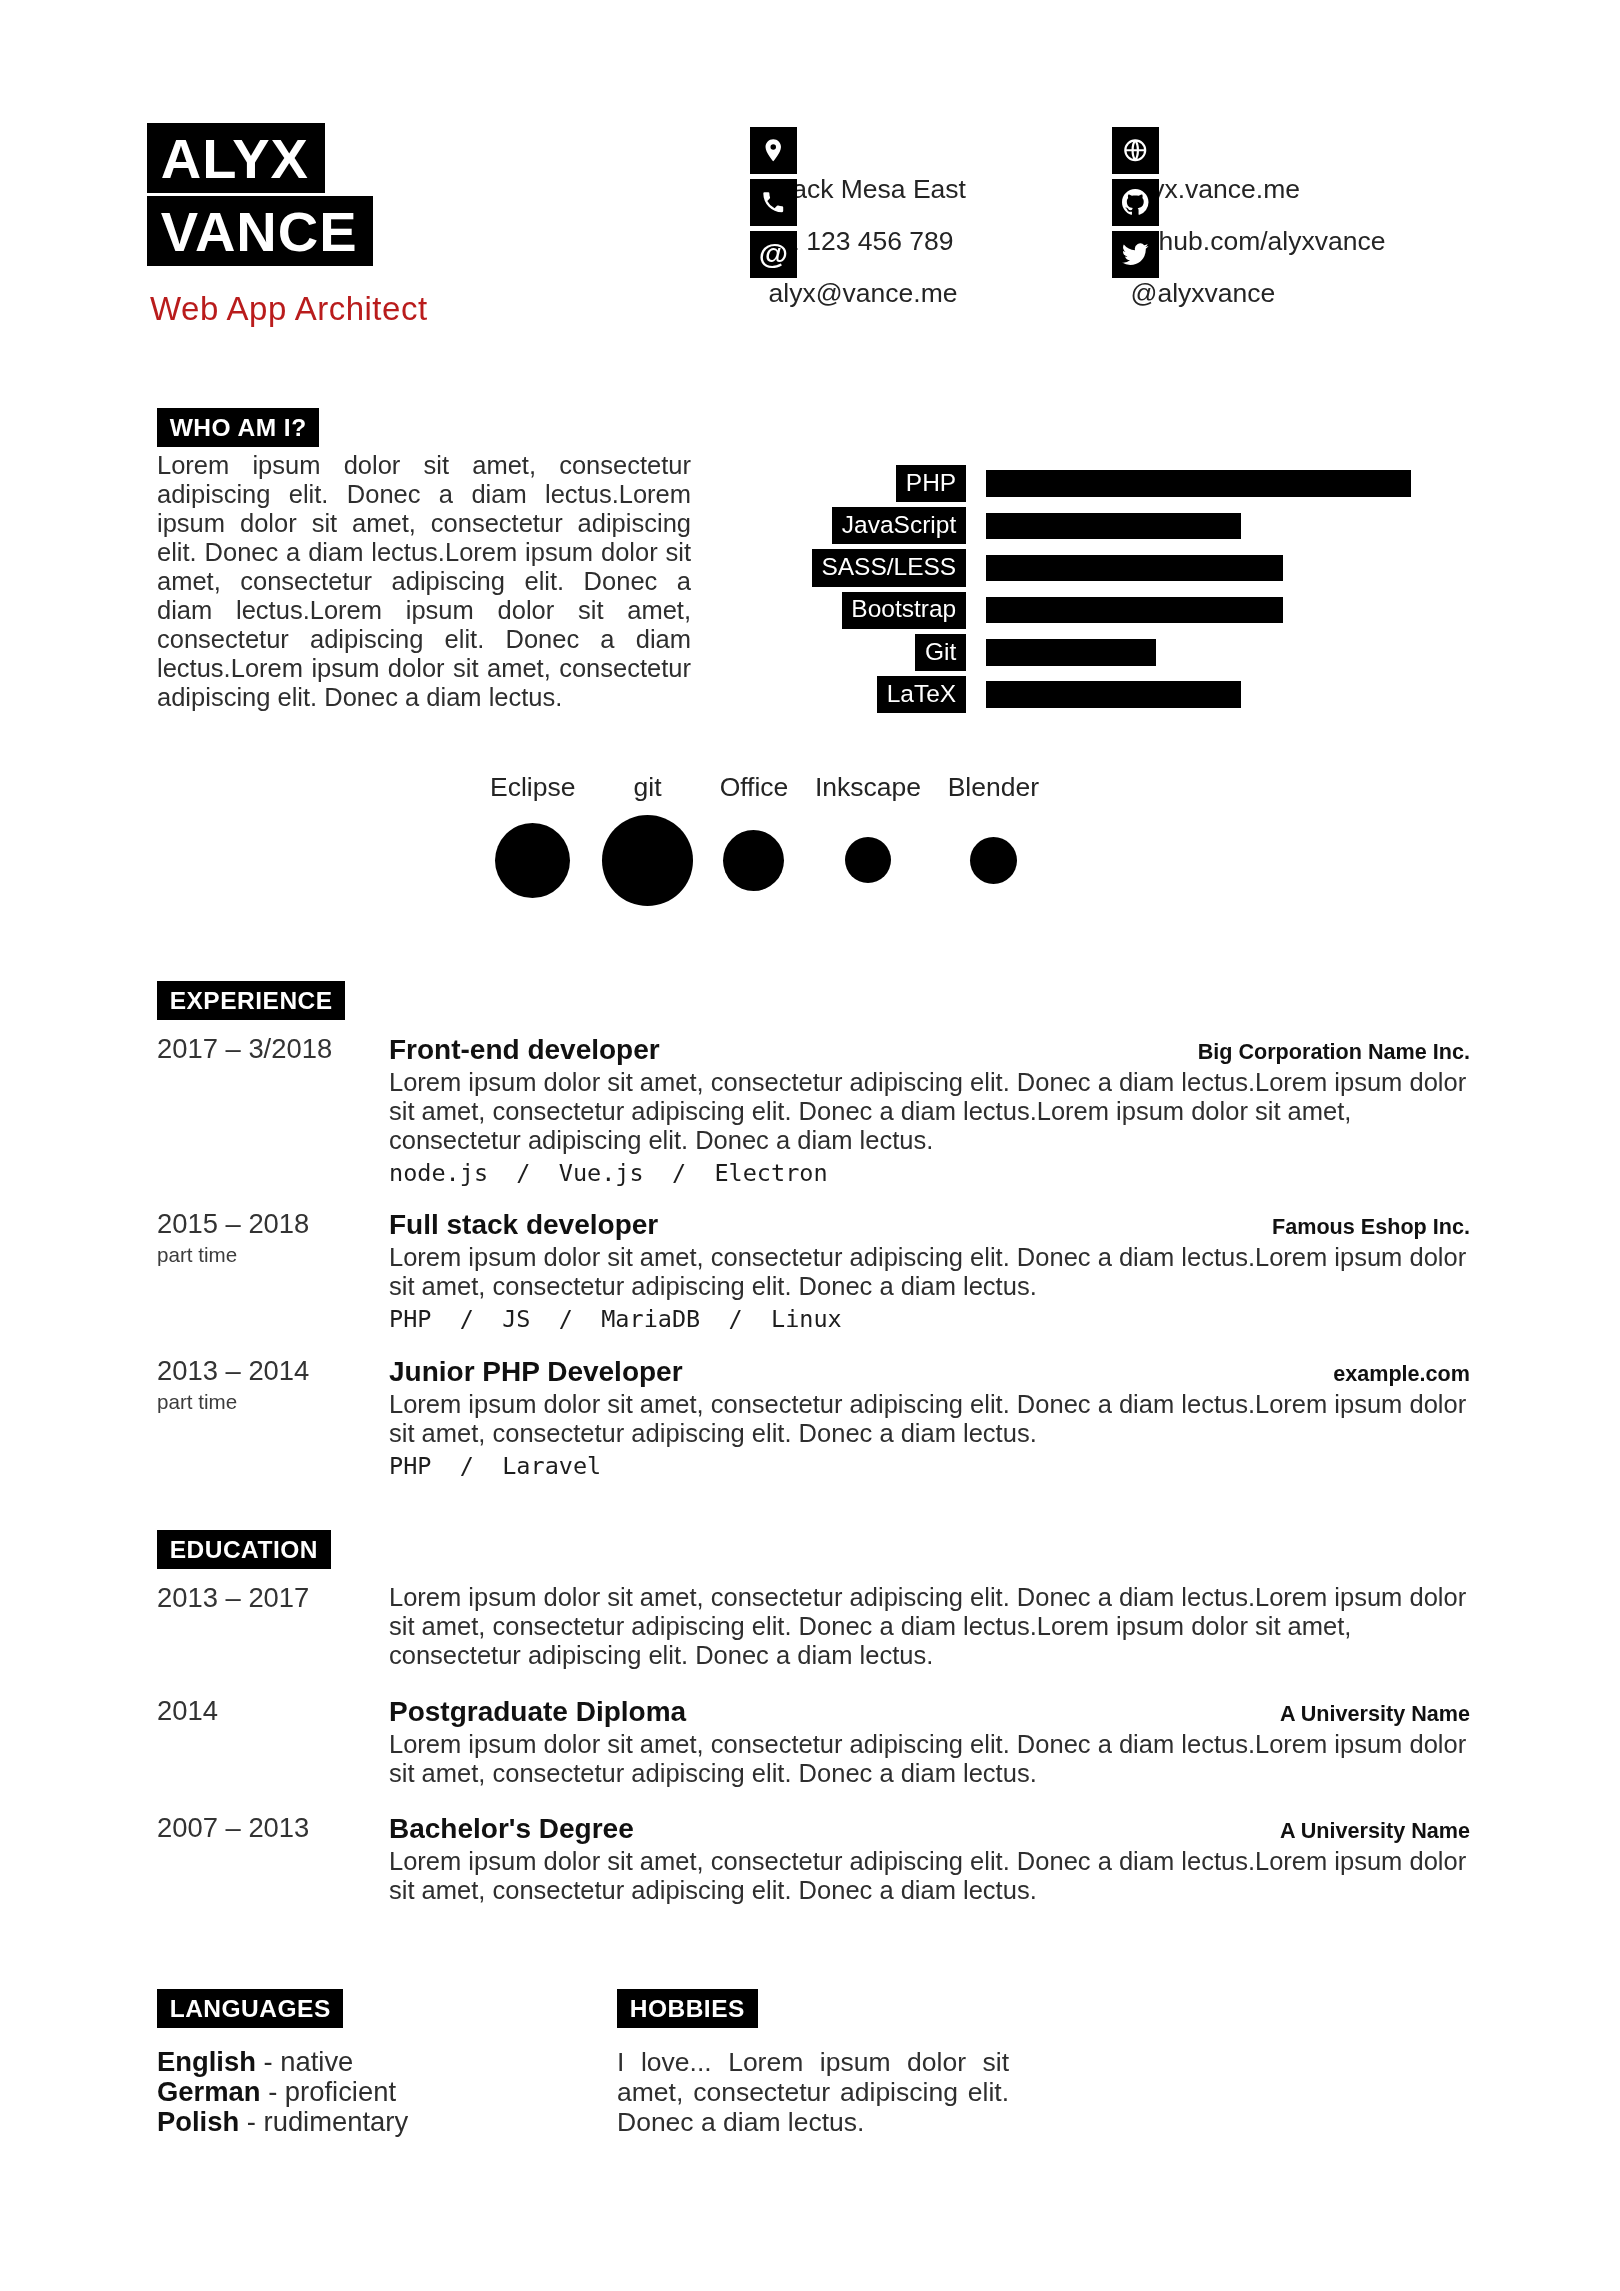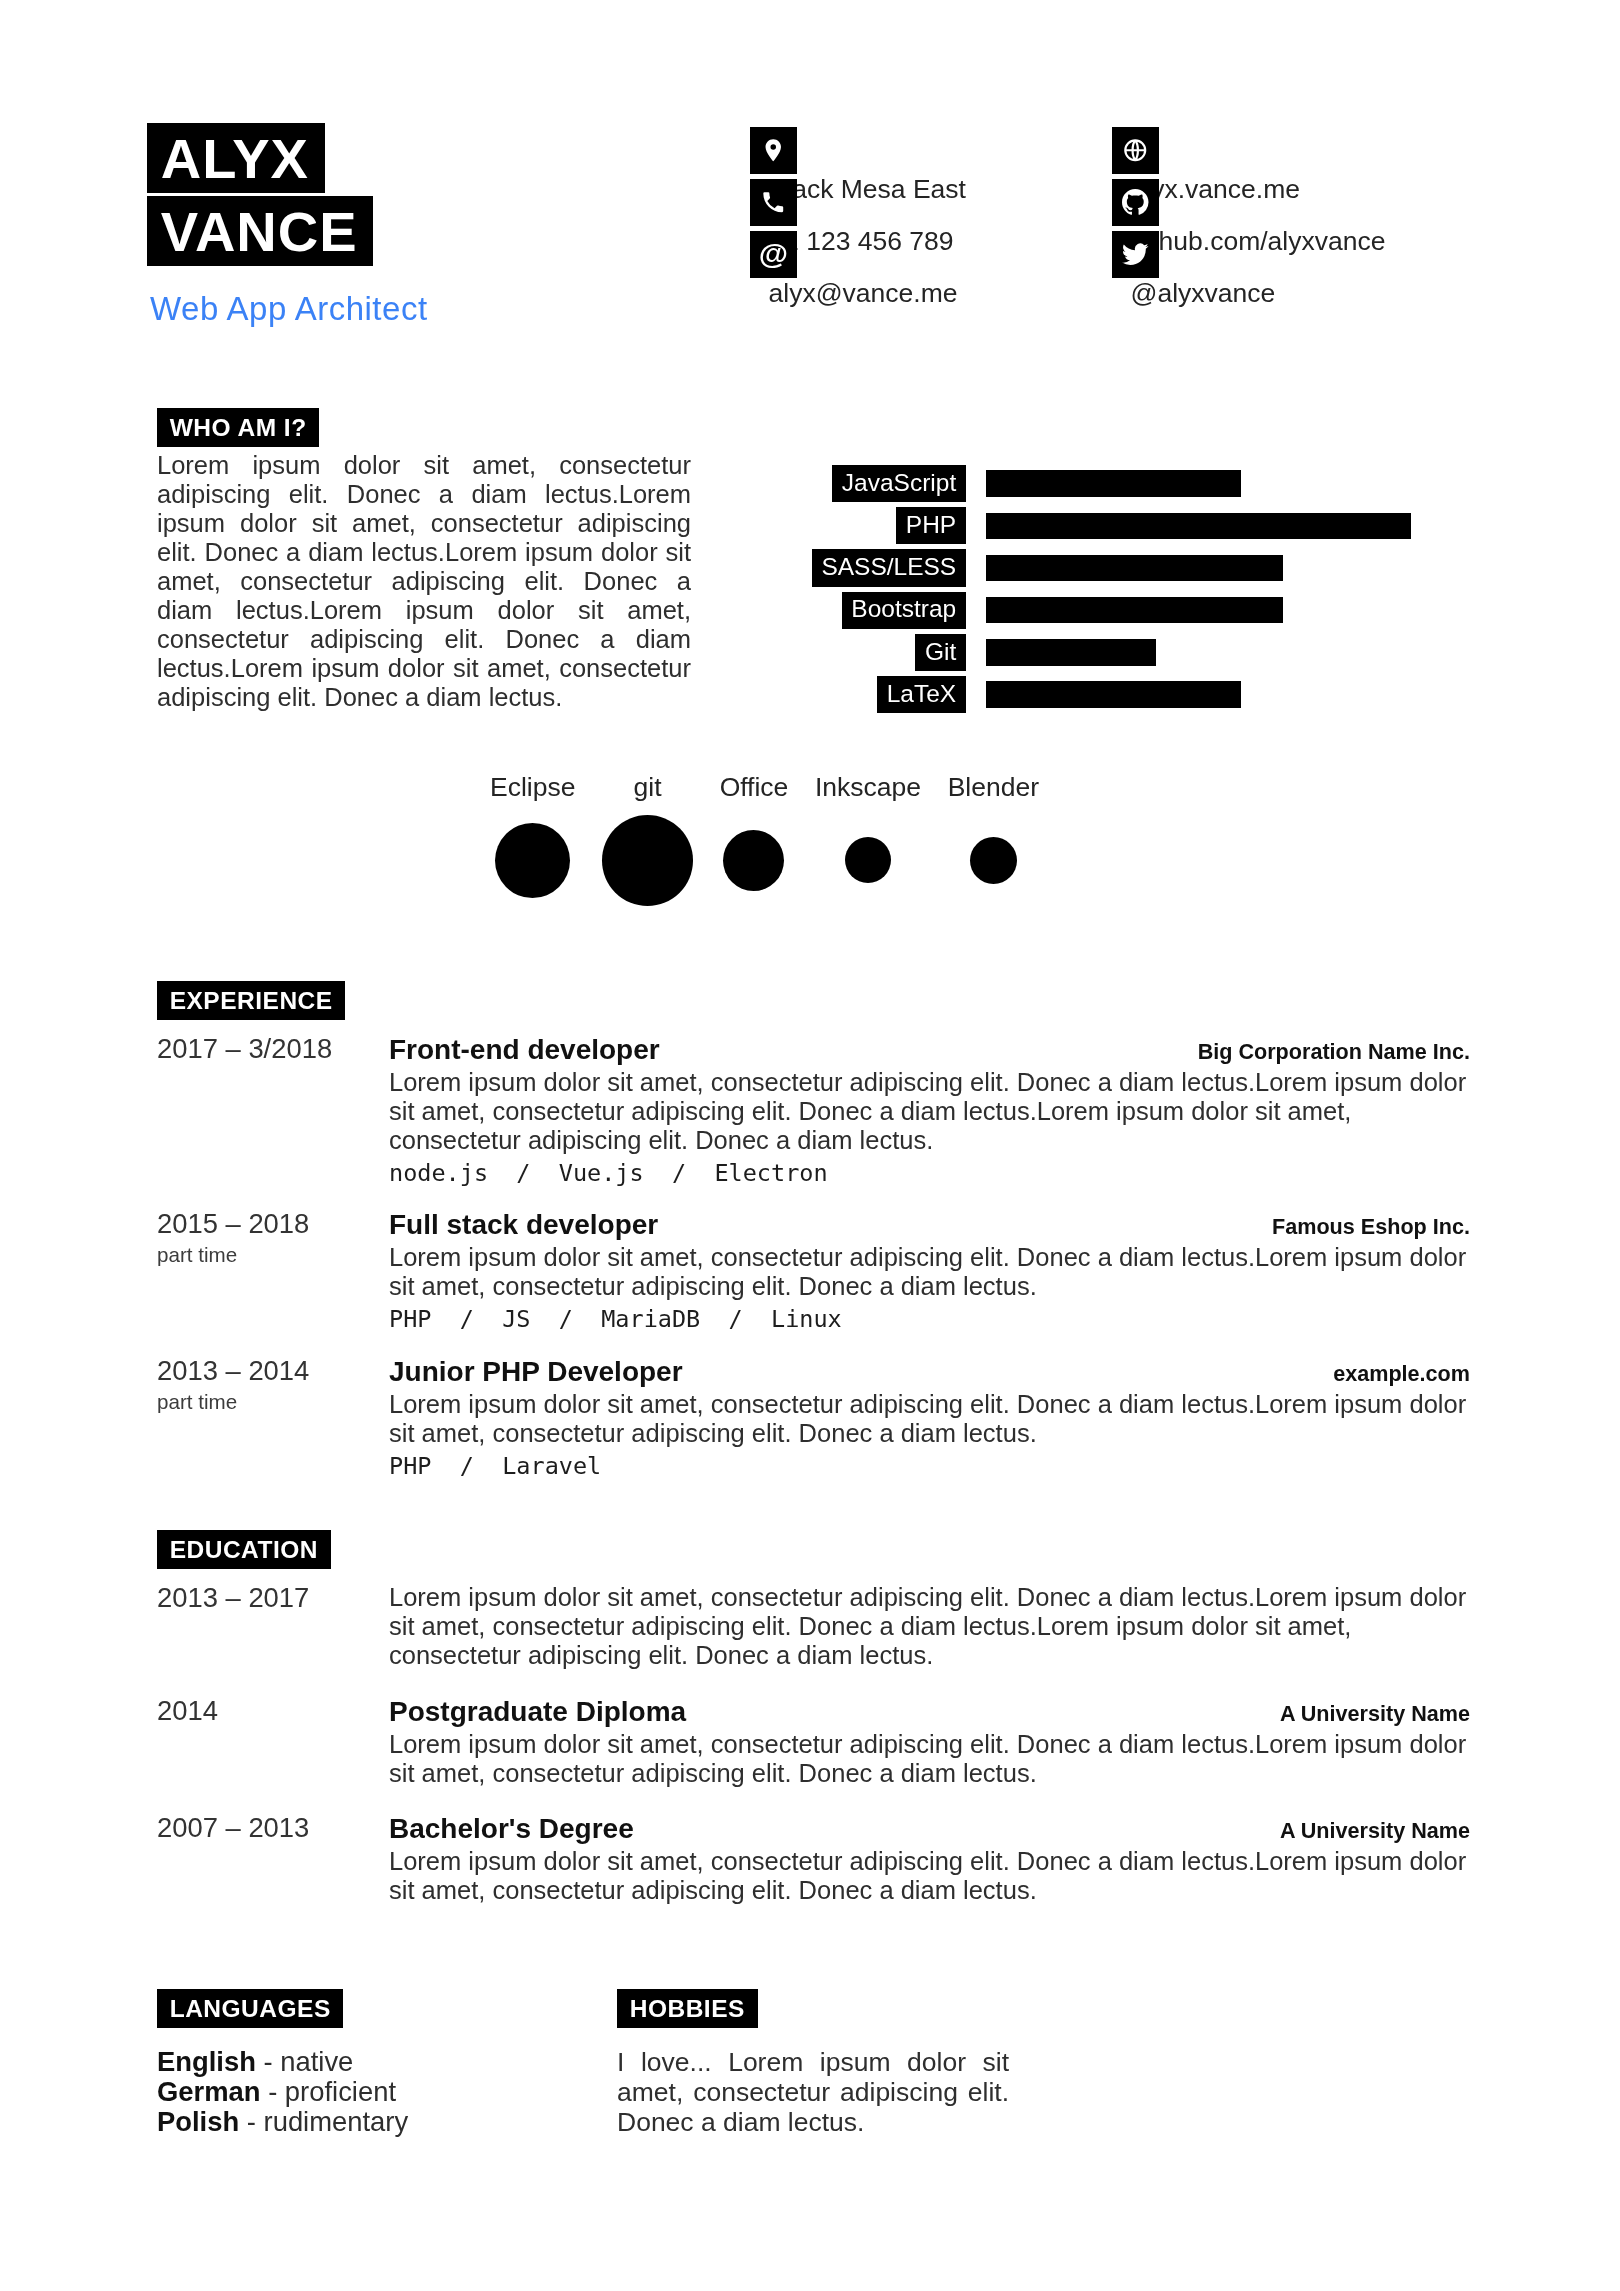--- a/index.html
+++ b/index.html
@@ -7,21 +7,21 @@
     position:relative; width:1620px; height:2292px; background:#fff;
     font-family:"Liberation Sans", sans-serif; color:#222; overflow:hidden;
   }
   
   .logo { position:absolute; left:147px; top:123px; }
   .logo-box {
     display:table; background:#000; color:#fff; font-weight:bold;
     font-size:56px; line-height:1.15; padding:3.9px 15.7px 2px 13.7px;
     letter-spacing:1px; margin-bottom:2.9px;
   }
-  .job-title { position:absolute; left:150px; top:290px; font-size:33px; color:#3b82f6; letter-spacing:0.5px; }
+  .job-title { position:absolute; left:150px; top:290px; font-size:33px; color:#b91c1c; letter-spacing:0.5px; }
   .contact-col { position:absolute; top:127px; }
   .contact-col.c1 { left:750px; }
   .contact-col.c2 { left:1112px; }
   .contact-row { display:flex; align-items:flex-start; margin-bottom:4.9px; height:47px;flex-direction:column; }
   .icon-box {
     width:47px; height:47px; background:#000; display:flex;
     align-items:center; justify-content:center; flex:0 0 47px;
   }
   .icon-box svg { width:26.5px; height:26.5px; display:block; }
   .icon-box .at-glyph { color:#fff; font-size:30px; font-weight:600; line-height:1; }
@@ -152,32 +152,32 @@
   </div>
 
   <div class="who-tag">
     <span class="section-tag">WHO AM I?</span>
   </div>
   <div class="who-body">Lorem ipsum dolor sit amet, consectetur adipiscing elit. Donec a diam lectus.Lorem ipsum dolor sit amet, consectetur adipiscing elit. Donec a diam lectus.Lorem ipsum dolor sit amet, consectetur adipiscing elit. Donec a diam lectus.Lorem ipsum dolor sit amet, consectetur adipiscing elit. Donec a diam lectus.Lorem ipsum dolor sit amet, consectetur adipiscing elit. Donec a diam lectus.</div>
 
   <div class="skills">
     <div class="skill-row">
       <span class="skill-label-wrap">
+          <span class="skill-label">PHP</span>
+        </span>
+      <span class="skill-track">
+          <span class="skill-bar" style="display: block; width: 100%;"></span>
+        </span>
+    </div>
+    <div class="skill-row">
+      <span class="skill-label-wrap">
           <span class="skill-label">JavaScript</span>
         </span>
       <span class="skill-track">
           <span class="skill-bar" style="display: block; width: 60%;"></span>
-        </span>
-    </div>
-    <div class="skill-row">
-      <span class="skill-label-wrap">
-          <span class="skill-label">PHP</span>
-        </span>
-      <span class="skill-track">
-          <span class="skill-bar" style="display: block; width: 100%;"></span>
         </span>
     </div>
     <div class="skill-row">
       <span class="skill-label-wrap">
           <span class="skill-label">SASS/LESS</span>
         </span>
       <span class="skill-track">
           <span class="skill-bar" style="display: block; width: 70%;"></span>
         </span>
     </div>

